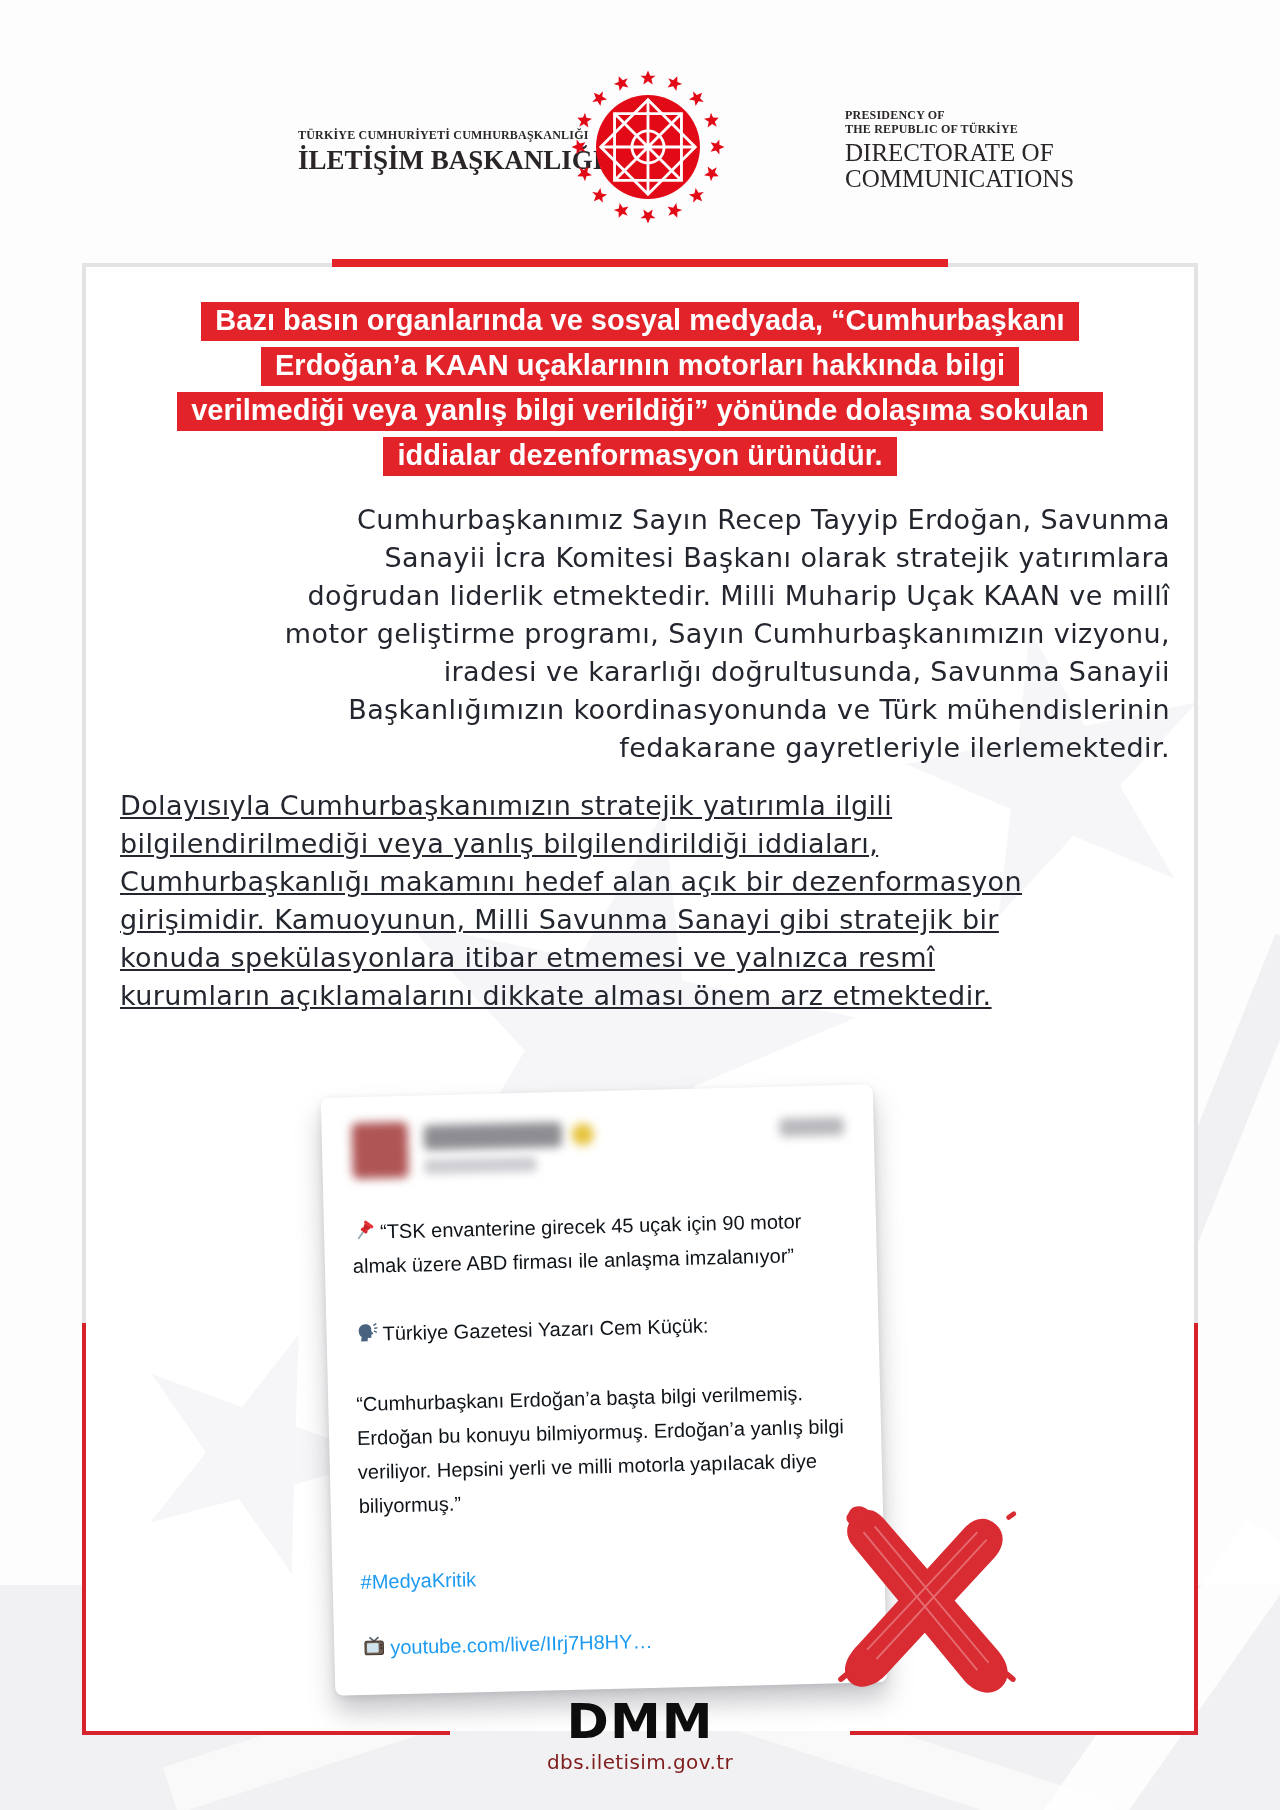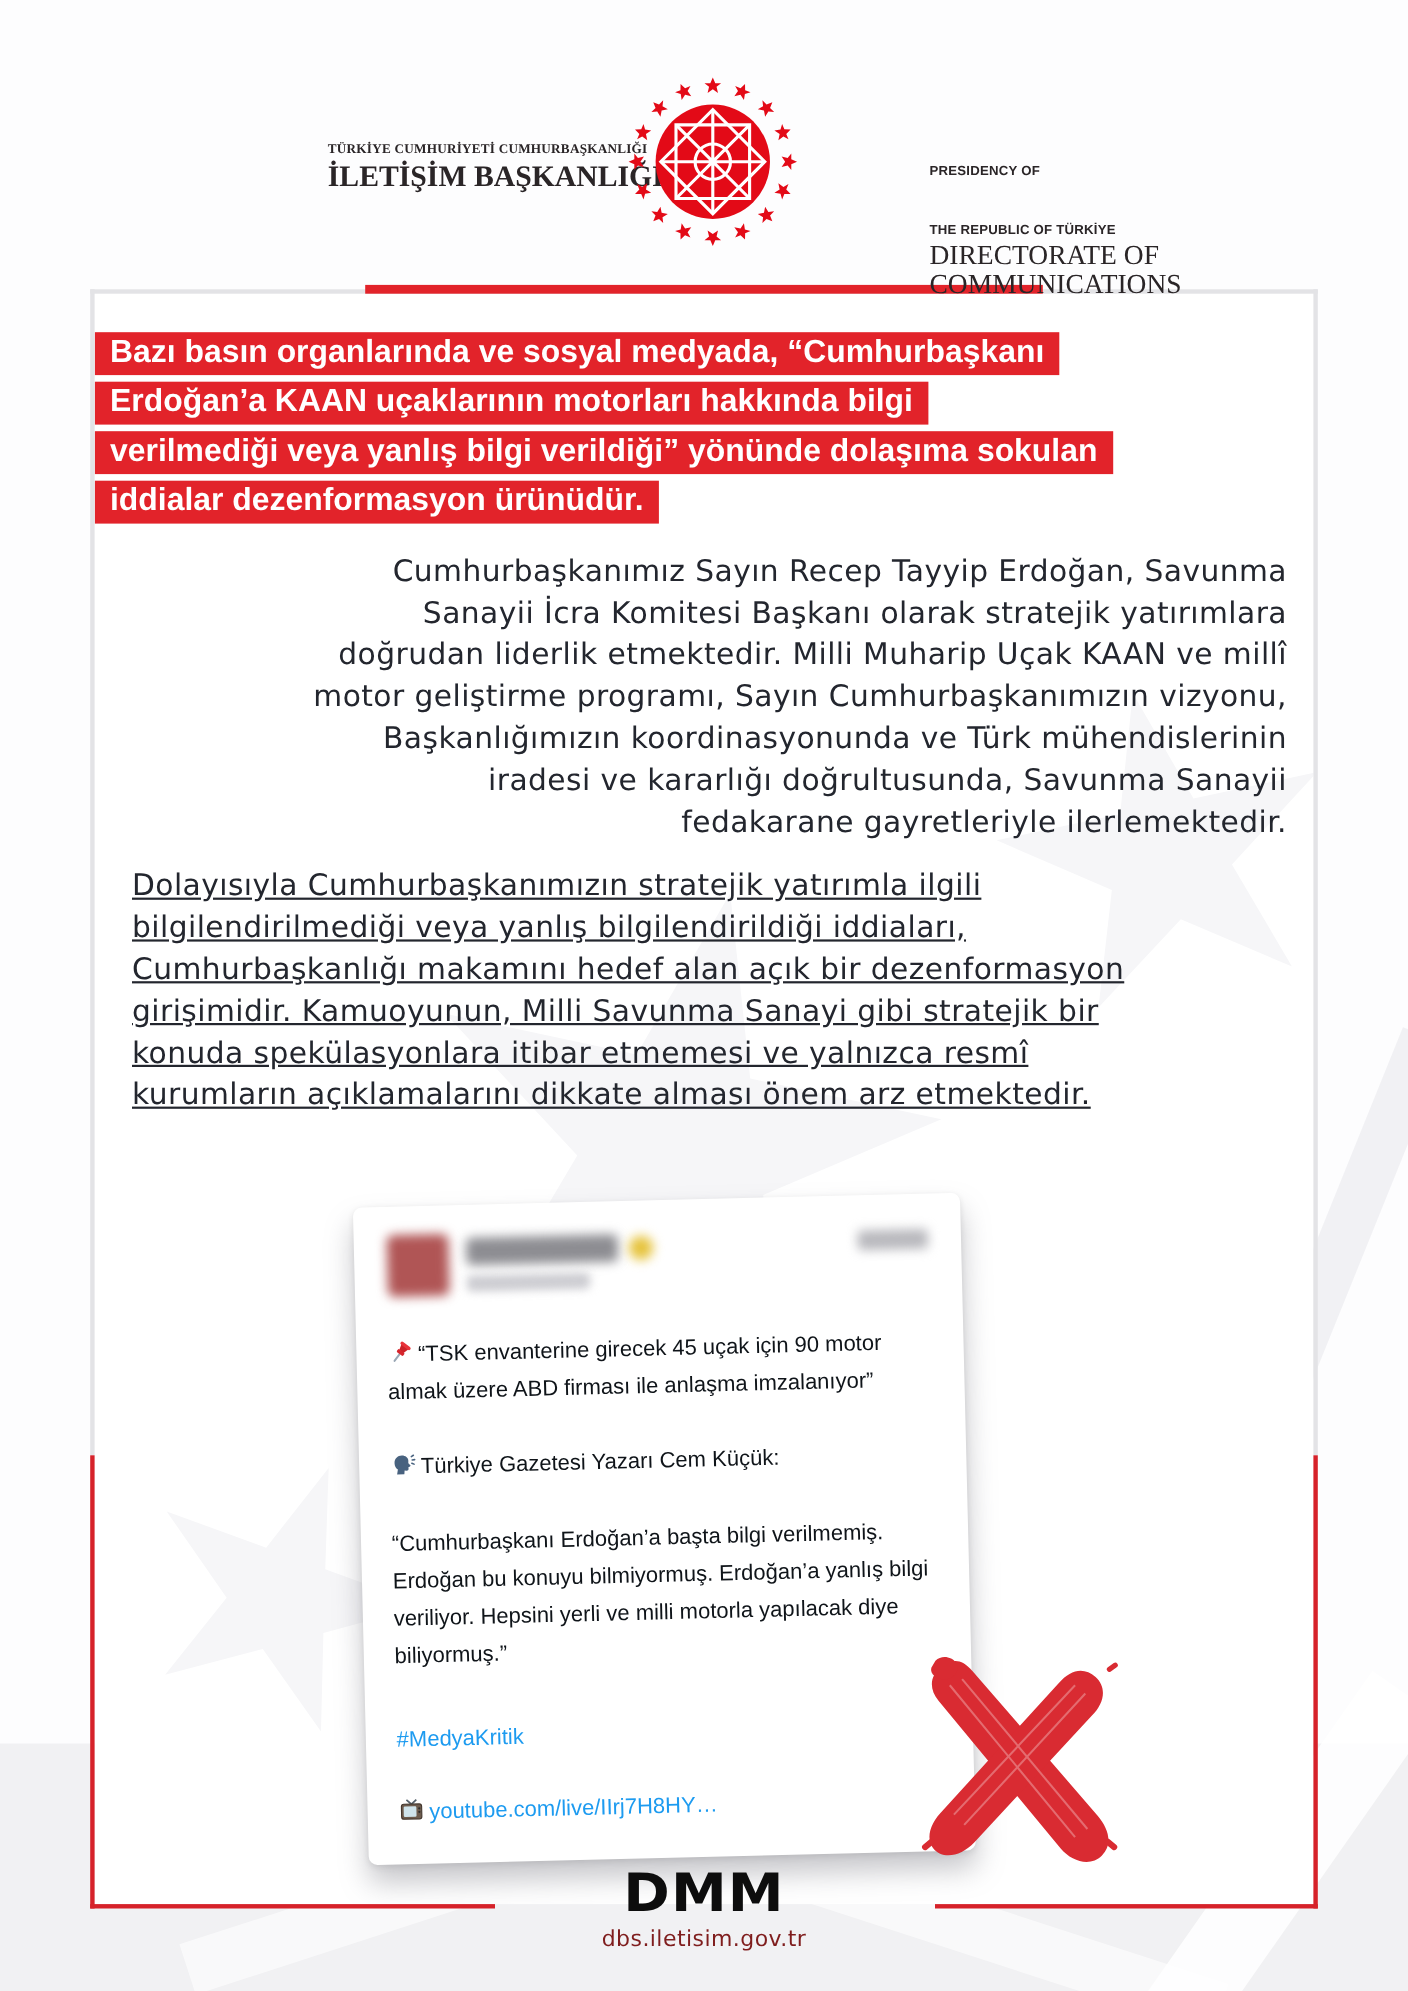--- a/index.html
+++ b/index.html
@@ -13,21 +13,21 @@
   *{margin:0;padding:0;box-sizing:border-box;}
   body{background:#ffffff;font-family:"Liberation Sans",sans-serif;}
   #page{position:relative;width:1280px;height:1810px;background:#fdfdfe;overflow:hidden;margin:0 auto;}
 
   
   .hdr-left{position:absolute;left:298px;top:128px;width:280px;text-align:center;color:#2a2527;z-index:3;}
   .hdr-left .sm{font-family:"Liberation Serif",serif;font-weight:bold;font-size:12px;letter-spacing:.2px;white-space:nowrap;}
   .hdr-left .lg{font-family:"Liberation Serif",serif;font-weight:bold;font-size:27px;margin-top:2px;white-space:nowrap;}
   .emblem{position:absolute;left:562px;top:56px;width:172px;height:182px;z-index:3;}
   .hdr-right{position:absolute;left:845px;top:108px;color:#2a2527;z-index:3;}
-  .hdr-right .sm{font-family:Liberation Sans, sans-serif;font-weight:bold;font-size:12px;line-height:14px;letter-spacing:.2px;white-space:nowrap;margin-top:40px;}
+  .hdr-right .sm{font-family:Liberation Serif, serif;font-weight:bold;font-size:12px;line-height:14px;letter-spacing:.2px;white-space:nowrap;}
   .hdr-right .lg{font-family:"Liberation Serif",serif;font-weight:normal;font-size:25px;line-height:26px;white-space:nowrap;}
   .hdr-right .lg.first{margin-top:4px;}
 
   
   .strip{position:absolute;left:0;top:1585px;width:1280px;height:225px;background:#f1f1f3;z-index:0;}
   .chev{position:absolute;background:#ffffff;z-index:0;}
   .chev.c1{left:1118px;top:1500px;width:70px;height:430px;transform:rotate(35deg);opacity:.85;}
   .chev.c2{left:160px;top:1700px;width:430px;height:48px;transform:rotate(-18deg);opacity:.6;}
   .chev.c3{left:690px;top:1736px;width:430px;height:48px;transform:rotate(18deg);opacity:.6;}
   .chev.c4{left:1212px;top:930px;width:44px;height:330px;transform:rotate(22deg);background:#f0f0f3;opacity:.9;}
@@ -47,21 +47,21 @@
   .bb-r{left:850px;top:1731px;width:348px;height:4px;}
 
   
   .wm-star{position:absolute;background:#f6f6f8;z-index:0;
     clip-path:polygon(50% 0%,61% 35%,98% 35%,68% 57%,79% 91%,50% 70%,21% 91%,32% 57%,2% 35%,39% 35%);}
   .wm1{left:290px;top:540px;width:480px;height:460px;transform:rotate(12deg);}
   .wm2{left:820px;top:360px;width:310px;height:300px;transform:rotate(-12deg);}
   .wm3{left:40px;top:1060px;width:260px;height:250px;transform:rotate(20deg);}
 
   
-  .headline{position:absolute;left:0;top:32px;width:100%;display:flex;flex-direction:column;align-items:flex-start;z-index:1;}
+  .headline{position:absolute;left:0;top:32px;width:100%;display:flex;flex-direction:column;align-items:center;z-index:1;}
   .hl-line{display:inline-block;background:var(--brand_red);color:#ffffff;
     font-weight:bold;font-size:29px;line-height:33px;padding:2px 14px 4px;margin:3px 0;white-space:nowrap;
     font-family:"Liberation Sans",sans-serif;}
 
   
   .para{position:absolute;left:34px;width:1050px;z-index:1;color:var(--ink);
     font-family:"DejaVu Sans",sans-serif;font-size:27px;line-height:38px;letter-spacing:.4px;}
   .para .ln{white-space:nowrap;}
   .p1{top:234px;text-align:right;}
   .p2{top:520px;text-decoration:underline;}
@@ -169,22 +169,22 @@
       <span class="hl-line">Erdoğan’a KAAN uçaklarının motorları hakkında bilgi</span>
       <span class="hl-line">verilmediği veya yanlış bilgi verildiği” yönünde dolaşıma sokulan</span>
       <span class="hl-line">iddialar dezenformasyon ürünüdür.</span>
     </div>
 
     <div class="para p1">
       <div class="ln">Cumhurbaşkanımız Sayın Recep Tayyip Erdoğan, Savunma</div>
       <div class="ln">Sanayii İcra Komitesi Başkanı olarak stratejik yatırımlara</div>
       <div class="ln">doğrudan liderlik etmektedir. Milli Muharip Uçak KAAN ve millî</div>
       <div class="ln">motor geliştirme programı, Sayın Cumhurbaşkanımızın vizyonu,</div>
+      <div class="ln">iradesi ve kararlığı doğrultusunda, Savunma Sanayii</div>
       <div class="ln">Başkanlığımızın koordinasyonunda ve Türk mühendislerinin</div>
-      <div class="ln">iradesi ve kararlığı doğrultusunda, Savunma Sanayii</div>
       <div class="ln">fedakarane gayretleriyle ilerlemektedir.</div>
     </div>
 
     <div class="para p2">
       <div class="ln">Dolayısıyla Cumhurbaşkanımızın stratejik yatırımla ilgili</div>
       <div class="ln">bilgilendirilmediği veya yanlış bilgilendirildiği iddiaları,</div>
       <div class="ln">Cumhurbaşkanlığı makamını hedef alan açık bir dezenformasyon</div>
       <div class="ln">girişimidir. Kamuoyunun, Milli Savunma Sanayi gibi stratejik bir</div>
       <div class="ln">konuda spekülasyonlara itibar etmemesi ve yalnızca resmî</div>
       <div class="ln">kurumların açıklamalarını dikkate alması önem arz etmektedir.</div>

